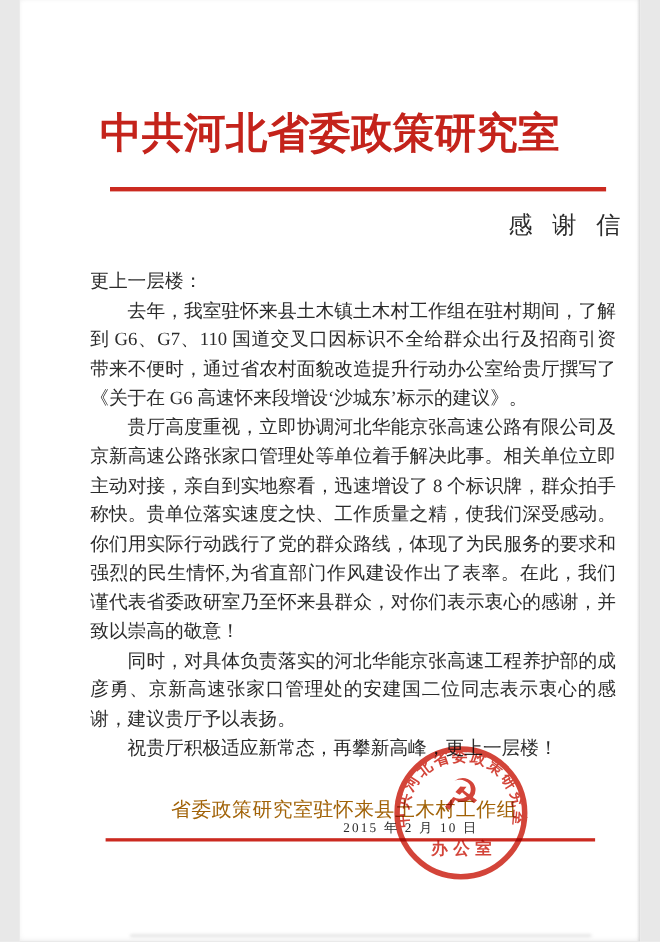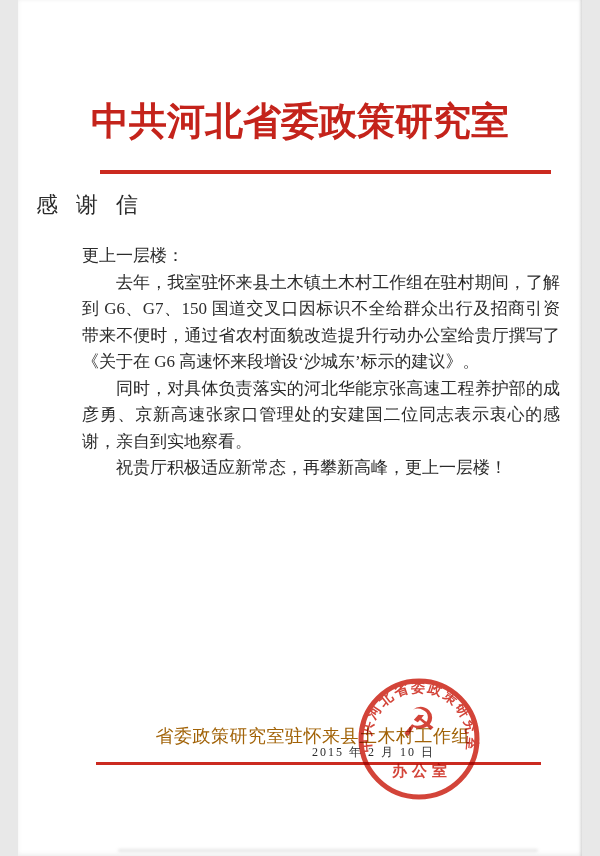--- a/index.html
+++ b/index.html
@@ -34,21 +34,21 @@
     top: 170px;
     left: 82px;
     width: 451px;
     height: 4px;
   }
   .letter-title {
     position: absolute;
     top: 190px;
     left: 0;
     width: 100%;
-    text-align: left;
+    text-align: right;
     font-size: 22px;
     letter-spacing: 18px;
     text-indent: 18px;
     color: #2b2b2b;
   }
   
   .letter-body {
     position: absolute;
     top: 243px;
     left: 64px;
@@ -145,24 +145,25 @@
   <div class="letterhead" style="color: rgb(196, 35, 27);">中共河北省委政策研究室</div>
 
   <div class="rule-top" style="background-color: rgb(203, 42, 32);"></div>
 
   <div class="letter-title">感谢信</div>
 
   <div class="letter-body">
     <div class="salutation">更上一层楼：</div>
     <div>
 
-        <p>去年，我室驻怀来县土木镇土木村工作组在驻村期间，了解到 G6、G7、150 国道交叉口因标识不全给群众出行及招商引资带来不便时，通过省农村面貌改造提升行动办公室给贵厅撰写了《关于在 G6 高速怀来段增设‘沙城东’标示的建议》。</p>
+        <p>去年，我室驻怀来县土木镇土木村工作组在驻村期间，了解到 G6、G7、110 国道交叉口因标识不全给群众出行及招商引资带来不便时，通过省农村面貌改造提升行动办公室给贵厅撰写了《关于在 G6 高速怀来段增设‘沙城东’标示的建议》。</p>
 
+        <p>贵厅高度重视，立即协调河北华能京张高速公路有限公司及京新高速公路张家口管理处等单位着手解决此事。相关单位立即主动对接，亲自到实地察看，迅速增设了 8 个标识牌，群众拍手称快。贵单位落实速度之快、工作质量之精，使我们深受感动。你们用实际行动践行了党的群众路线，体现了为民服务的要求和强烈的民生情怀,为省直部门作风建设作出了表率。在此，我们谨代表省委政研室乃至怀来县群众，对你们表示衷心的感谢，并致以崇高的敬意！</p>
 
-        <p>同时，对具体负责落实的河北华能京张高速工程养护部的成彦勇、京新高速张家口管理处的安建国二位同志表示衷心的感谢，亲自到实地察看。</p>
+        <p>同时，对具体负责落实的河北华能京张高速工程养护部的成彦勇、京新高速张家口管理处的安建国二位同志表示衷心的感谢，建议贵厅予以表扬。</p>
 
         <p>祝贵厅积极适应新常态，再攀新高峰，更上一层楼！</p>
       </div>
   </div>
 
   <div class="signature">省委政策研究室驻怀来县土木村工作组</div>
 
   <div class="letter-date">2015 年 2 月 10 日</div>
 
   <div class="rule-bottom" style="background-color: rgb(203, 42, 32);"></div>

